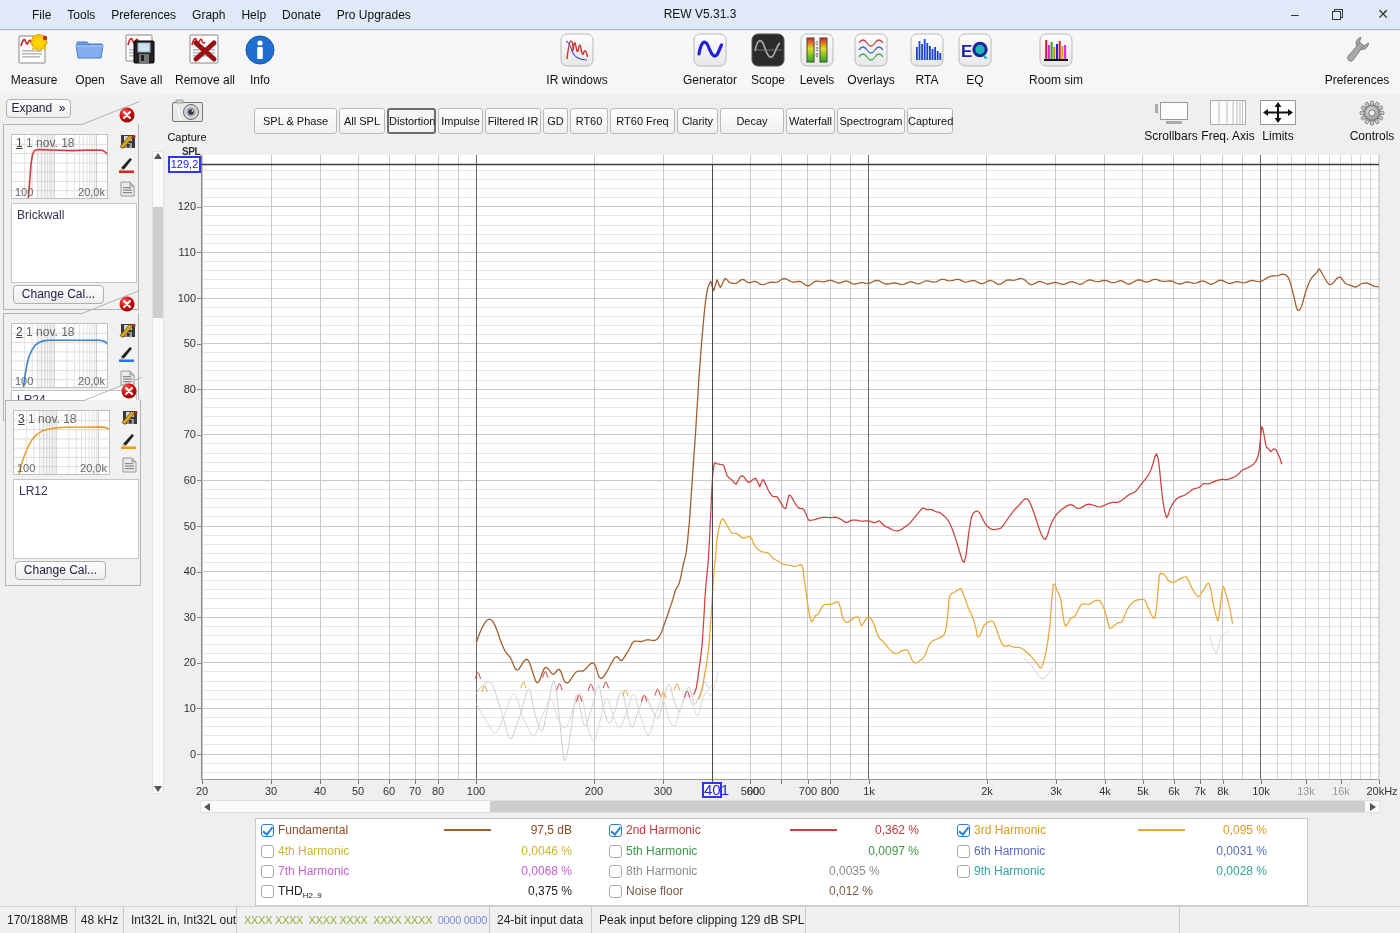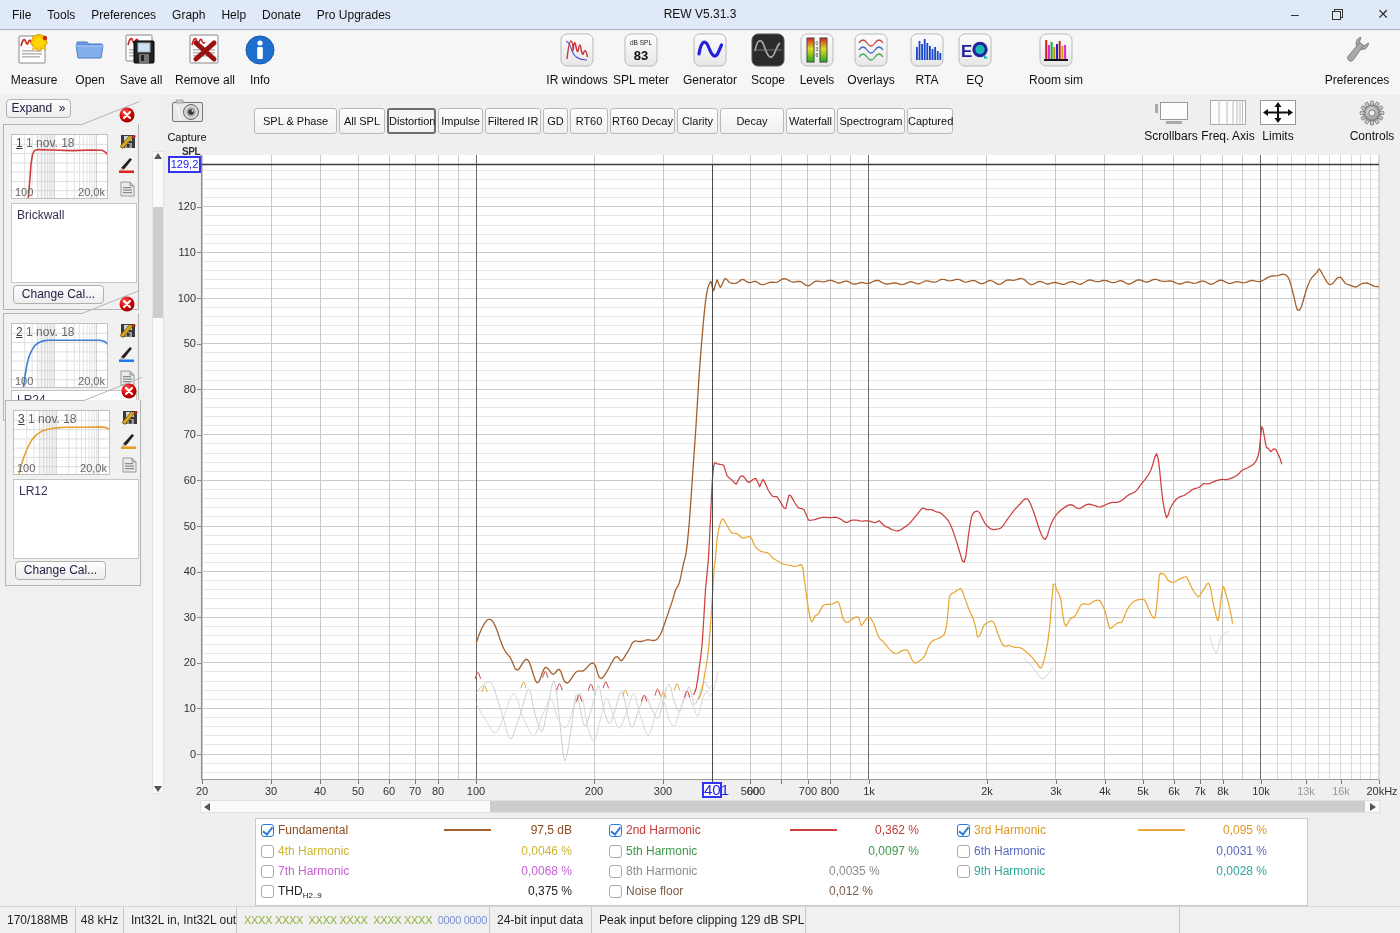--- a/index.html
+++ b/index.html
@@ -1,18 +1,18 @@
 <!DOCTYPE html>
 <html><head><meta charset="utf-8"><style>
 *{margin:0;padding:0;box-sizing:border-box}
 html,body{width:1400px;height:933px;overflow:hidden}
 body{font-family:"Liberation Sans",sans-serif;background:#efefef;position:relative;font-size:12px;color:#1a1a1a}
 .abs{position:absolute}
 .titlebar{position:absolute;left:0;top:0;width:1400px;height:30px;background:#dfe9f7;border-bottom:1px solid #a9b4c2}
-.menu{position:absolute;left:4px;top:0;height:29px;display:flex;align-items:center}
+.menu{position:absolute;left:24px;top:0;height:29px;display:flex;align-items:center}
 .menu span{padding:0 8px;font-size:12px;color:#111}
 .wtitle{position:absolute;top:0;left:600px;width:200px;height:29px;line-height:29px;text-align:center;font-size:12px;color:#111}
 .wbtn{position:absolute;top:0;width:46px;height:29px;color:#333;text-align:center;line-height:29px}
 .toolbar{position:absolute;left:0;top:31px;width:1400px;height:64px;background:#f6f6f6}
 .tbtn{position:absolute;text-align:center}
 .tbtn .lab{font-size:12px;color:#111;margin-top:3px;white-space:nowrap}
 .icon32{width:34px;height:34px;display:inline-block}
 .sidebar{position:absolute;left:0;top:95px;width:163px;height:810px;background:#f0f0f0}
 .card{position:absolute;background:#f1f1f1;border:1px solid #b4b4b4}
 .thumb{position:absolute;background:#fff;border:1px solid #c0c0c0}
@@ -96,31 +96,20 @@
         <defs>
           <linearGradient id="g1" x1="0" y1="0" x2="0" y2="1">
             <stop offset="0" stop-color="#fdfdfd"></stop>
             <stop offset="1" stop-color="#e7e7e7"></stop>
           </linearGradient>
         </defs>
         <rect x="1" y="1" width="32" height="32" rx="6" fill="url(#g1)" stroke="#b9b9b9"></rect>
         <path d="M7 26 q2 -18 4 -18 q2 0 2 10 q1.5 -14 3 -4 q1.5 8 2.5 2 q1.5 -8 2.5 0 q1.5 8 2.5 4 q2 -6 4 4" fill="none" stroke="#cc3333" stroke-width="1.4"></path>
         <path d="M6 8 q4 2 6 10 q3 9 15 9" fill="none" stroke="#5555cc" stroke-width="1.2"></path>
       </svg><div class="lab">IR windows</div></div>
-<div class="tbtn" style="left:581px;top:2px;width:120px"><svg class="icon32" width="34" height="34" viewBox="0 0 34 34">
-        <defs>
-          <linearGradient id="g1" x1="0" y1="0" x2="0" y2="1">
-            <stop offset="0" stop-color="#fdfdfd"></stop>
-            <stop offset="1" stop-color="#e7e7e7"></stop>
-          </linearGradient>
-        </defs>
-        <rect x="1" y="1" width="32" height="32" rx="6" fill="url(#g1)" stroke="#b9b9b9"></rect>
-        <text x="17" y="12" font-size="6.5" text-anchor="middle" fill="#222" font-family="Liberation Sans">dB SPL</text>
-        <text x="17" y="27" font-size="13" font-weight="bold" text-anchor="middle" fill="#111" font-family="Liberation Sans">83</text>
-      </svg><div class="lab">SPL meter</div></div>
 <div class="tbtn" style="left:650px;top:2px;width:120px"><svg class="icon32" width="34" height="34" viewBox="0 0 34 34">
         <defs>
           <linearGradient id="g1" x1="0" y1="0" x2="0" y2="1">
             <stop offset="0" stop-color="#fdfdfd"></stop>
             <stop offset="1" stop-color="#e7e7e7"></stop>
           </linearGradient>
         </defs>
         <rect x="1" y="1" width="32" height="32" rx="6" fill="url(#g1)" stroke="#b9b9b9"></rect>
         <path d="M6 21 C 8.5 6, 13 6.5, 16 15 C 18.5 21.5, 22 27, 25.5 19 C 27 15.5, 28 13, 28.5 12" fill="none" stroke="#2222dd" stroke-width="3.2" stroke-linecap="round"></path>
       </svg><div class="lab">Generator</div></div>
@@ -450,21 +439,21 @@
       <path d="M2 6 q4 1 5 8 q0.5 5 2 7" fill="none" stroke="#fff" stroke-width="1.2" opacity="0.8"></path>
     </svg><div style="font-size:11px;color:#111;margin-top:6px">Capture</div></div>
 <div class="tabs">
 <div class="tab" style="width:83px">SPL &amp; Phase</div>
 <div class="tab" style="width:46px">All SPL</div>
 <div class="tab sel" style="width:49px">Distortion</div>
 <div class="tab" style="width:45px">Impulse</div>
 <div class="tab" style="width:56px">Filtered IR</div>
 <div class="tab" style="width:25px">GD</div>
 <div class="tab" style="width:38px">RT60</div>
-<div class="tab" style="width:65px">RT60 Decay</div>
+<div class="tab" style="width:65px">RT60 Freq</div>
 <div class="tab" style="width:41px">Clarity</div>
 <div class="tab" style="width:64px">Decay</div>
 <div class="tab" style="width:49px">Waterfall</div>
 <div class="tab" style="width:68px">Spectrogram</div>
 <div class="tab" style="width:46px">Captured</div>
 </div>
 <div class="gbtn" style="left:1141px;top:100px;width:60px"><svg width="34" height="26">
       <rect x="6.5" y="2.5" width="27" height="17" fill="#fdfdfd" stroke="#999"></rect>
       <rect x="1" y="4" width="3" height="9" fill="#aaa"></rect>
       <rect x="12" y="21" width="16" height="3" fill="#aaa"></rect>

